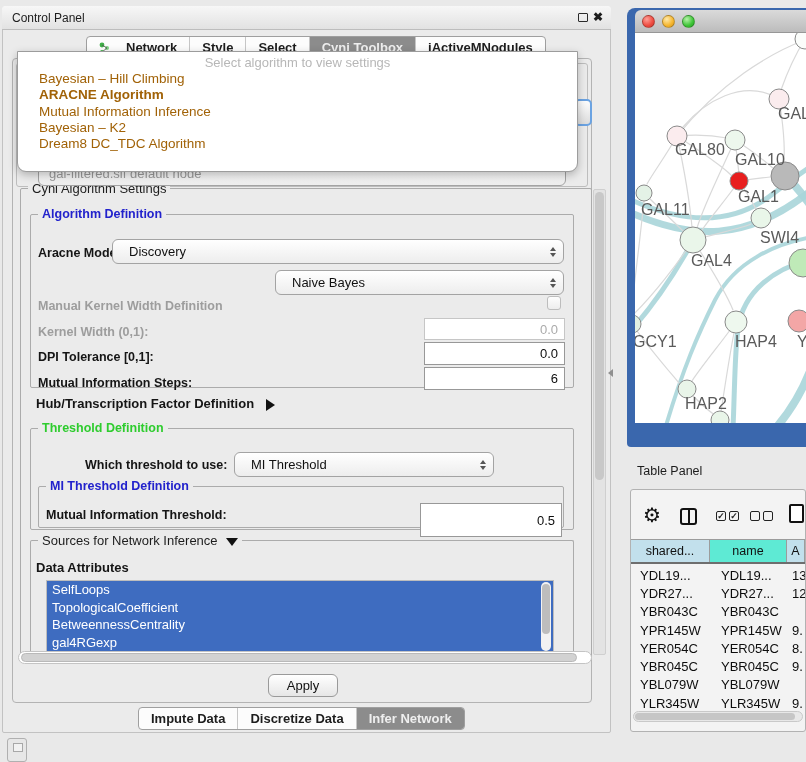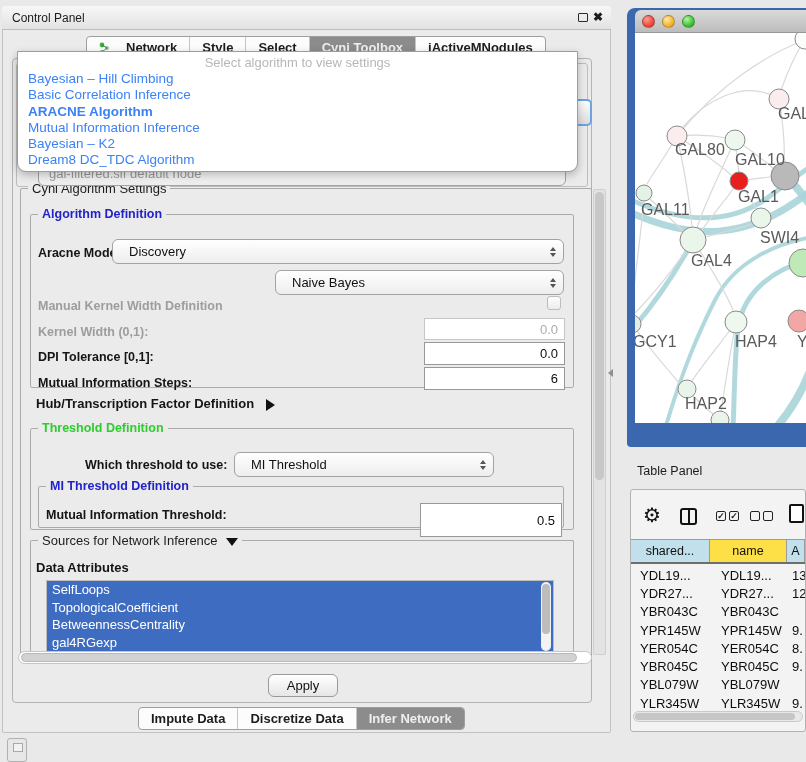--- a/index.html
+++ b/index.html
@@ -42,21 +42,21 @@
   .combo-bg { z-index:5; }
   .combo-bg .cval { color:#9a9a9a; padding-left:10px; }
   .stepper-frag { left:574px; top:99px; width:18px; height:27px; z-index:4;
                   border:2px solid #6ba3e2; border-radius:5px;
                   background:linear-gradient(#fdfdfd,#dcdcdc); }
 
   .popup { left:17px; top:51px; width:561px; height:121px; z-index:30; background:#ffffff;
            border:1px solid #9c9c9c; border-radius:0 0 9px 9px;
            box-shadow:0 3px 8px rgba(0,0,0,0.25); overflow:hidden; }
   .popup .ph { text-align:center; font-size:13px; color:#b7b7b7; padding-top:3px; height:19px; }
-  .algo-item { font-size:13.5px; color:#3b82f6; line-height:16.3px; padding-left:10px; white-space:nowrap; }
+  .algo-item { font-size:13.5px; color:#a16207; line-height:16.3px; padding-left:21px; white-space:nowrap; }
   .algo-item.bold { font-weight:bold; }
 
   .group { border:1px solid #ababab; border-radius:2px; background:transparent; }
   .gtitle { position:absolute; top:-8px; left:7px; background:#ebebeb; padding:0 4px;
             font-size:12.5px; white-space:nowrap; }
   .t-dark { color:#1d1d1d; font-size:13px; }
   .t-blue { color:var(--tblue); font-weight:bold; }
   .t-green { color:var(--tgreen); font-weight:bold; }
 
   .lbl { font-size:12.5px; font-weight:bold; color:#151515; white-space:nowrap; }
@@ -118,21 +118,21 @@
   .colico::after { content:""; position:absolute; left:6px; top:0; width:2px; height:13px; background:#111; }
   .cb-pair { display:flex; gap:3px; }
   .cb { width:10px; height:10px; border:1.5px solid #222; border-radius:2px; font-size:9px;
         line-height:8px; text-align:center; color:#222; font-weight:bold; }
   .docico { left:789px; top:504px; width:15px; height:19px; border:2px solid #111; border-radius:2px; background:#fff; }
   .thead { left:631px; top:539px; width:174px; height:25px; display:flex; border-top:1px solid #9c9c9c;
            border-bottom:2px solid #6e6e6e; }
   .th { font-size:12.5px; color:#111; display:flex; align-items:center; justify-content:center;
         border-right:1px solid #9c9c9c; overflow:hidden; white-space:nowrap; }
   .th.c1 { width:79px; background:var(--hdrblue); }
-  .th.c2 { width:77px; background:#fde047; }
+  .th.c2 { width:77px; background:#5eead4; }
   .th.c3 { flex:1; background:var(--hdrblue); }
   .tbody { left:631px; top:566px; width:174px; height:146px; overflow:hidden; background:#f3f3f3; }
   .trow { display:flex; height:18.3px; align-items:center; font-size:13px; color:#0d0d0d; }
   .td1 { width:79px; padding-left:9px; white-space:nowrap; overflow:hidden; }
   .td2 { width:77px; padding-left:11px; white-space:nowrap; overflow:hidden; }
   .td3 { flex:1; padding-left:5px; white-space:nowrap; overflow:hidden; }
   .tp-hscroll { left:633px; top:711px; width:170px; height:11px; background:#e8e8e8;
                 border:1px solid #c9c9c9; border-radius:6px; z-index:6; }
   .tp-hthumb { position:absolute; left:1px; top:1px; width:160px; height:7px;
                background:#c6c6c6; border-radius:4px; }
@@ -179,21 +179,20 @@
 
   <div class="abs stepper-frag"></div>
   <div class="abs combo combo-bg" style="left:38px;top:160px;width:528px;height:26px;">
     <span class="cval">gal-filtered.sif default node</span>
   </div>
 
   <div class="abs popup">
     <div class="ph">Select algorithm to view settings</div>
     <div id="algo-items">
         <div class="algo-item">Bayesian – Hill Climbing</div>
-        <div class="algo-item">Basic Correlation Inference</div>
         <div class="algo-item bold">ARACNE Algorithm</div>
         <div class="algo-item">Mutual Information Inference</div>
         <div class="algo-item">Bayesian – K2</div>
         <div class="algo-item">Dream8 DC_TDC Algorithm</div>
       </div>
   </div>
 
   <div class="abs group" style="left:20px;top:188px;width:572px;height:470px;">
     <span class="gtitle t-dark">Cyni Algorithm Settings</span>
   </div>

